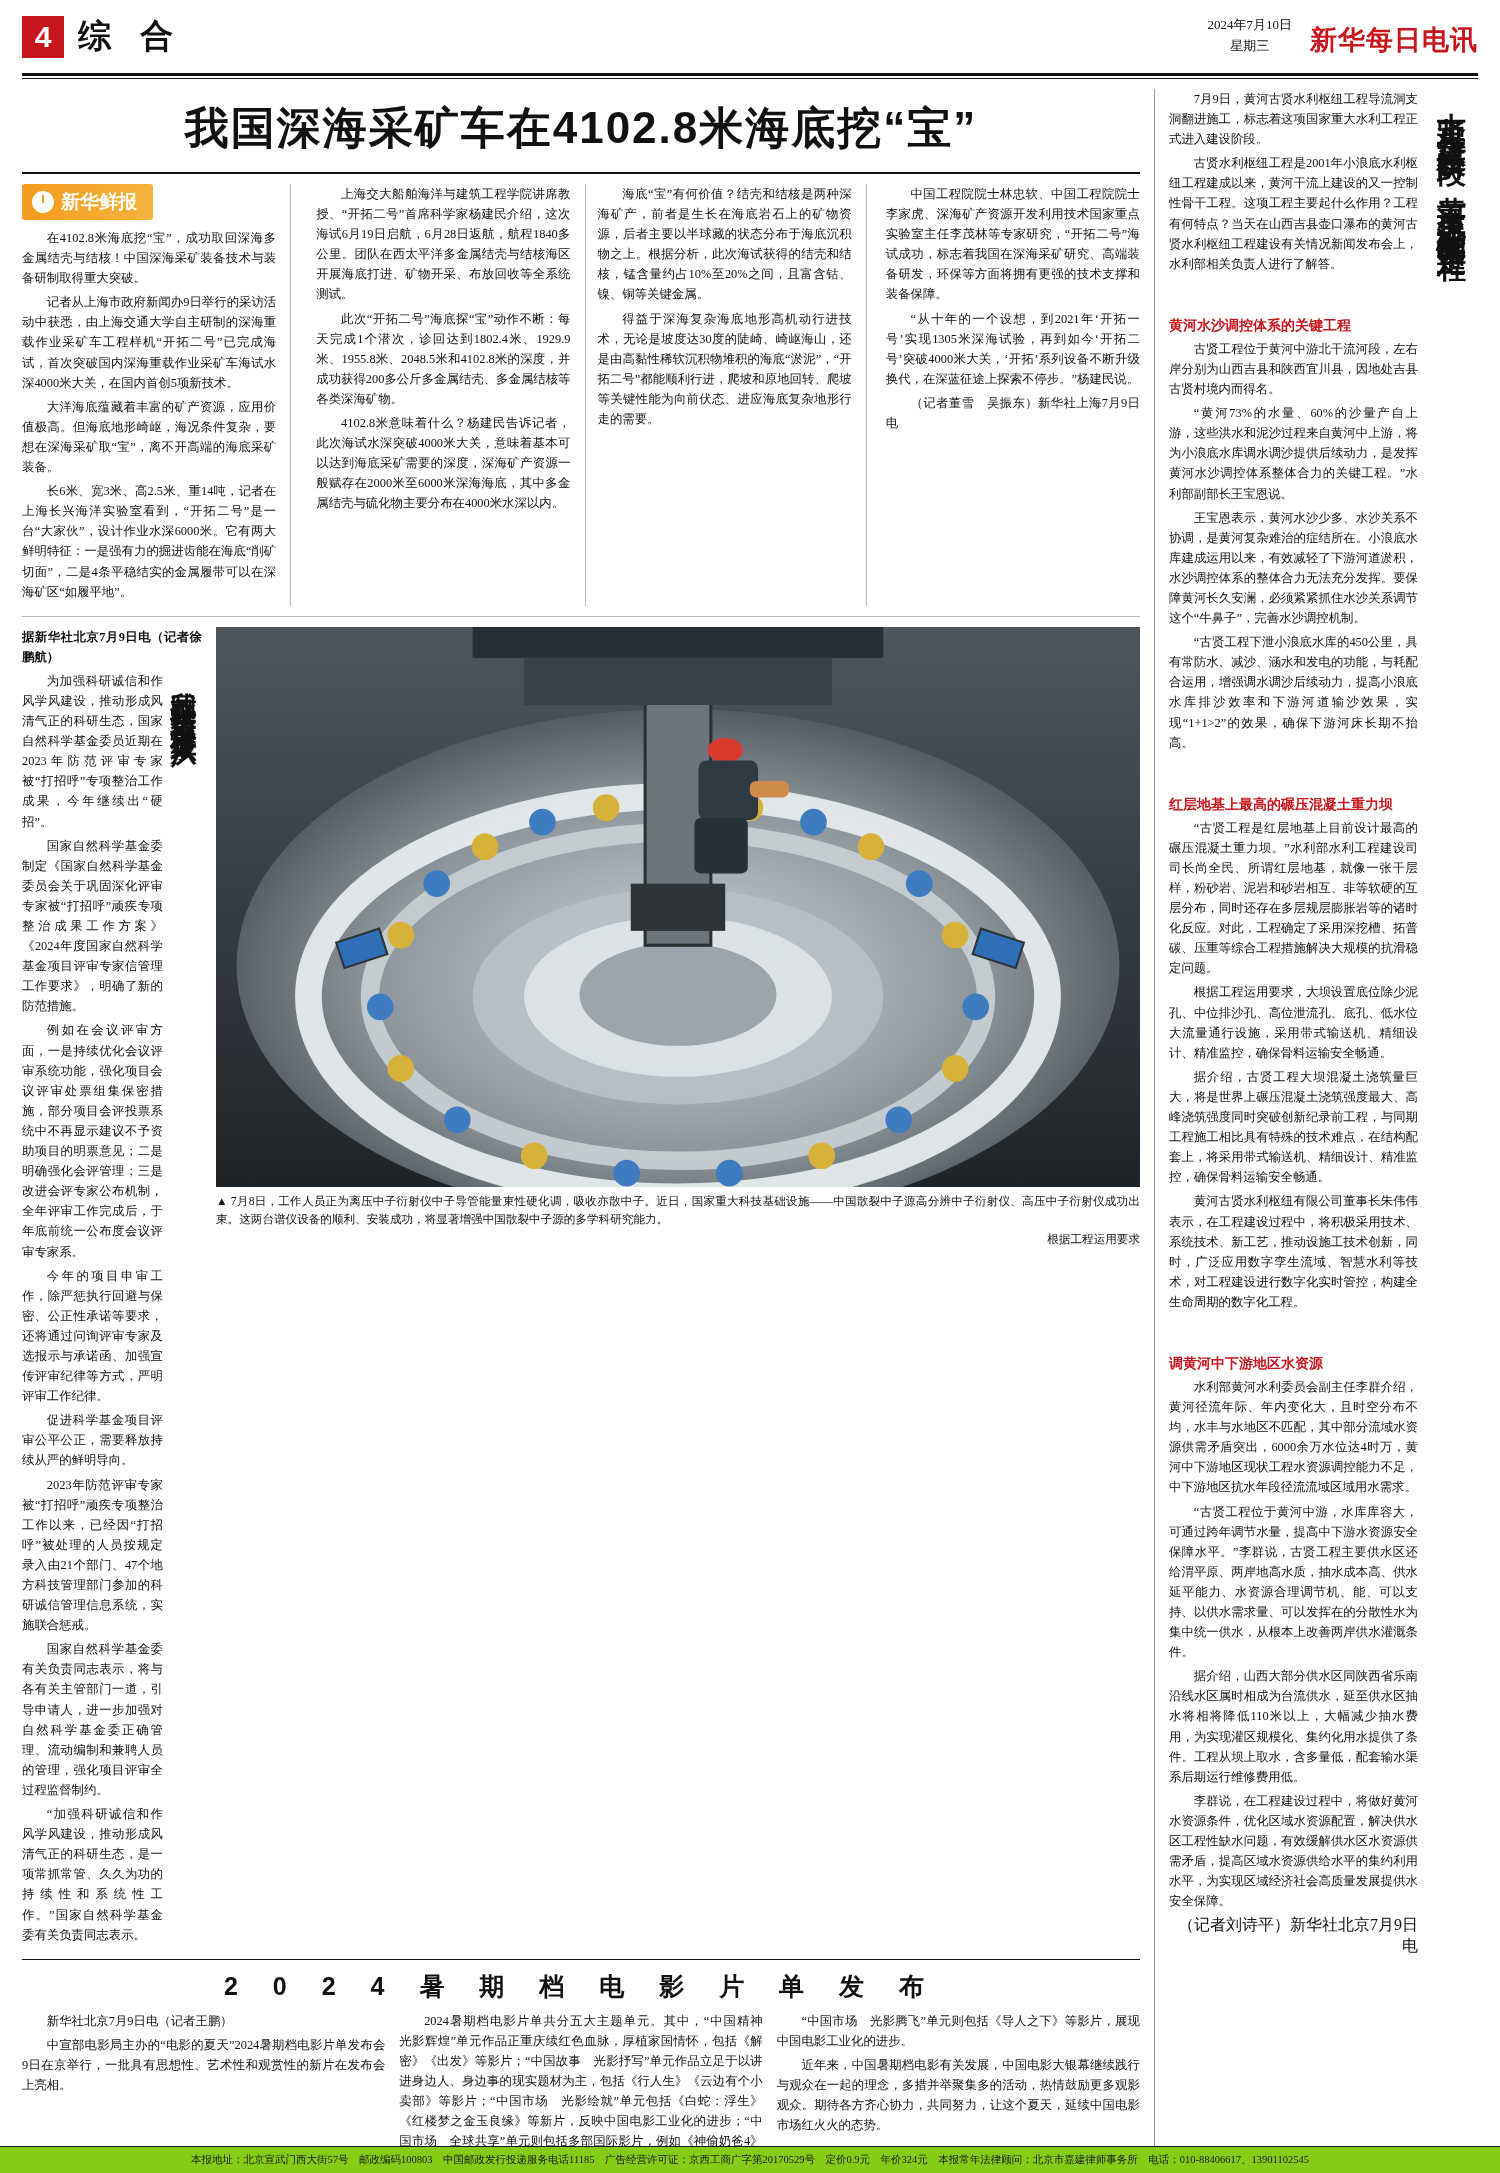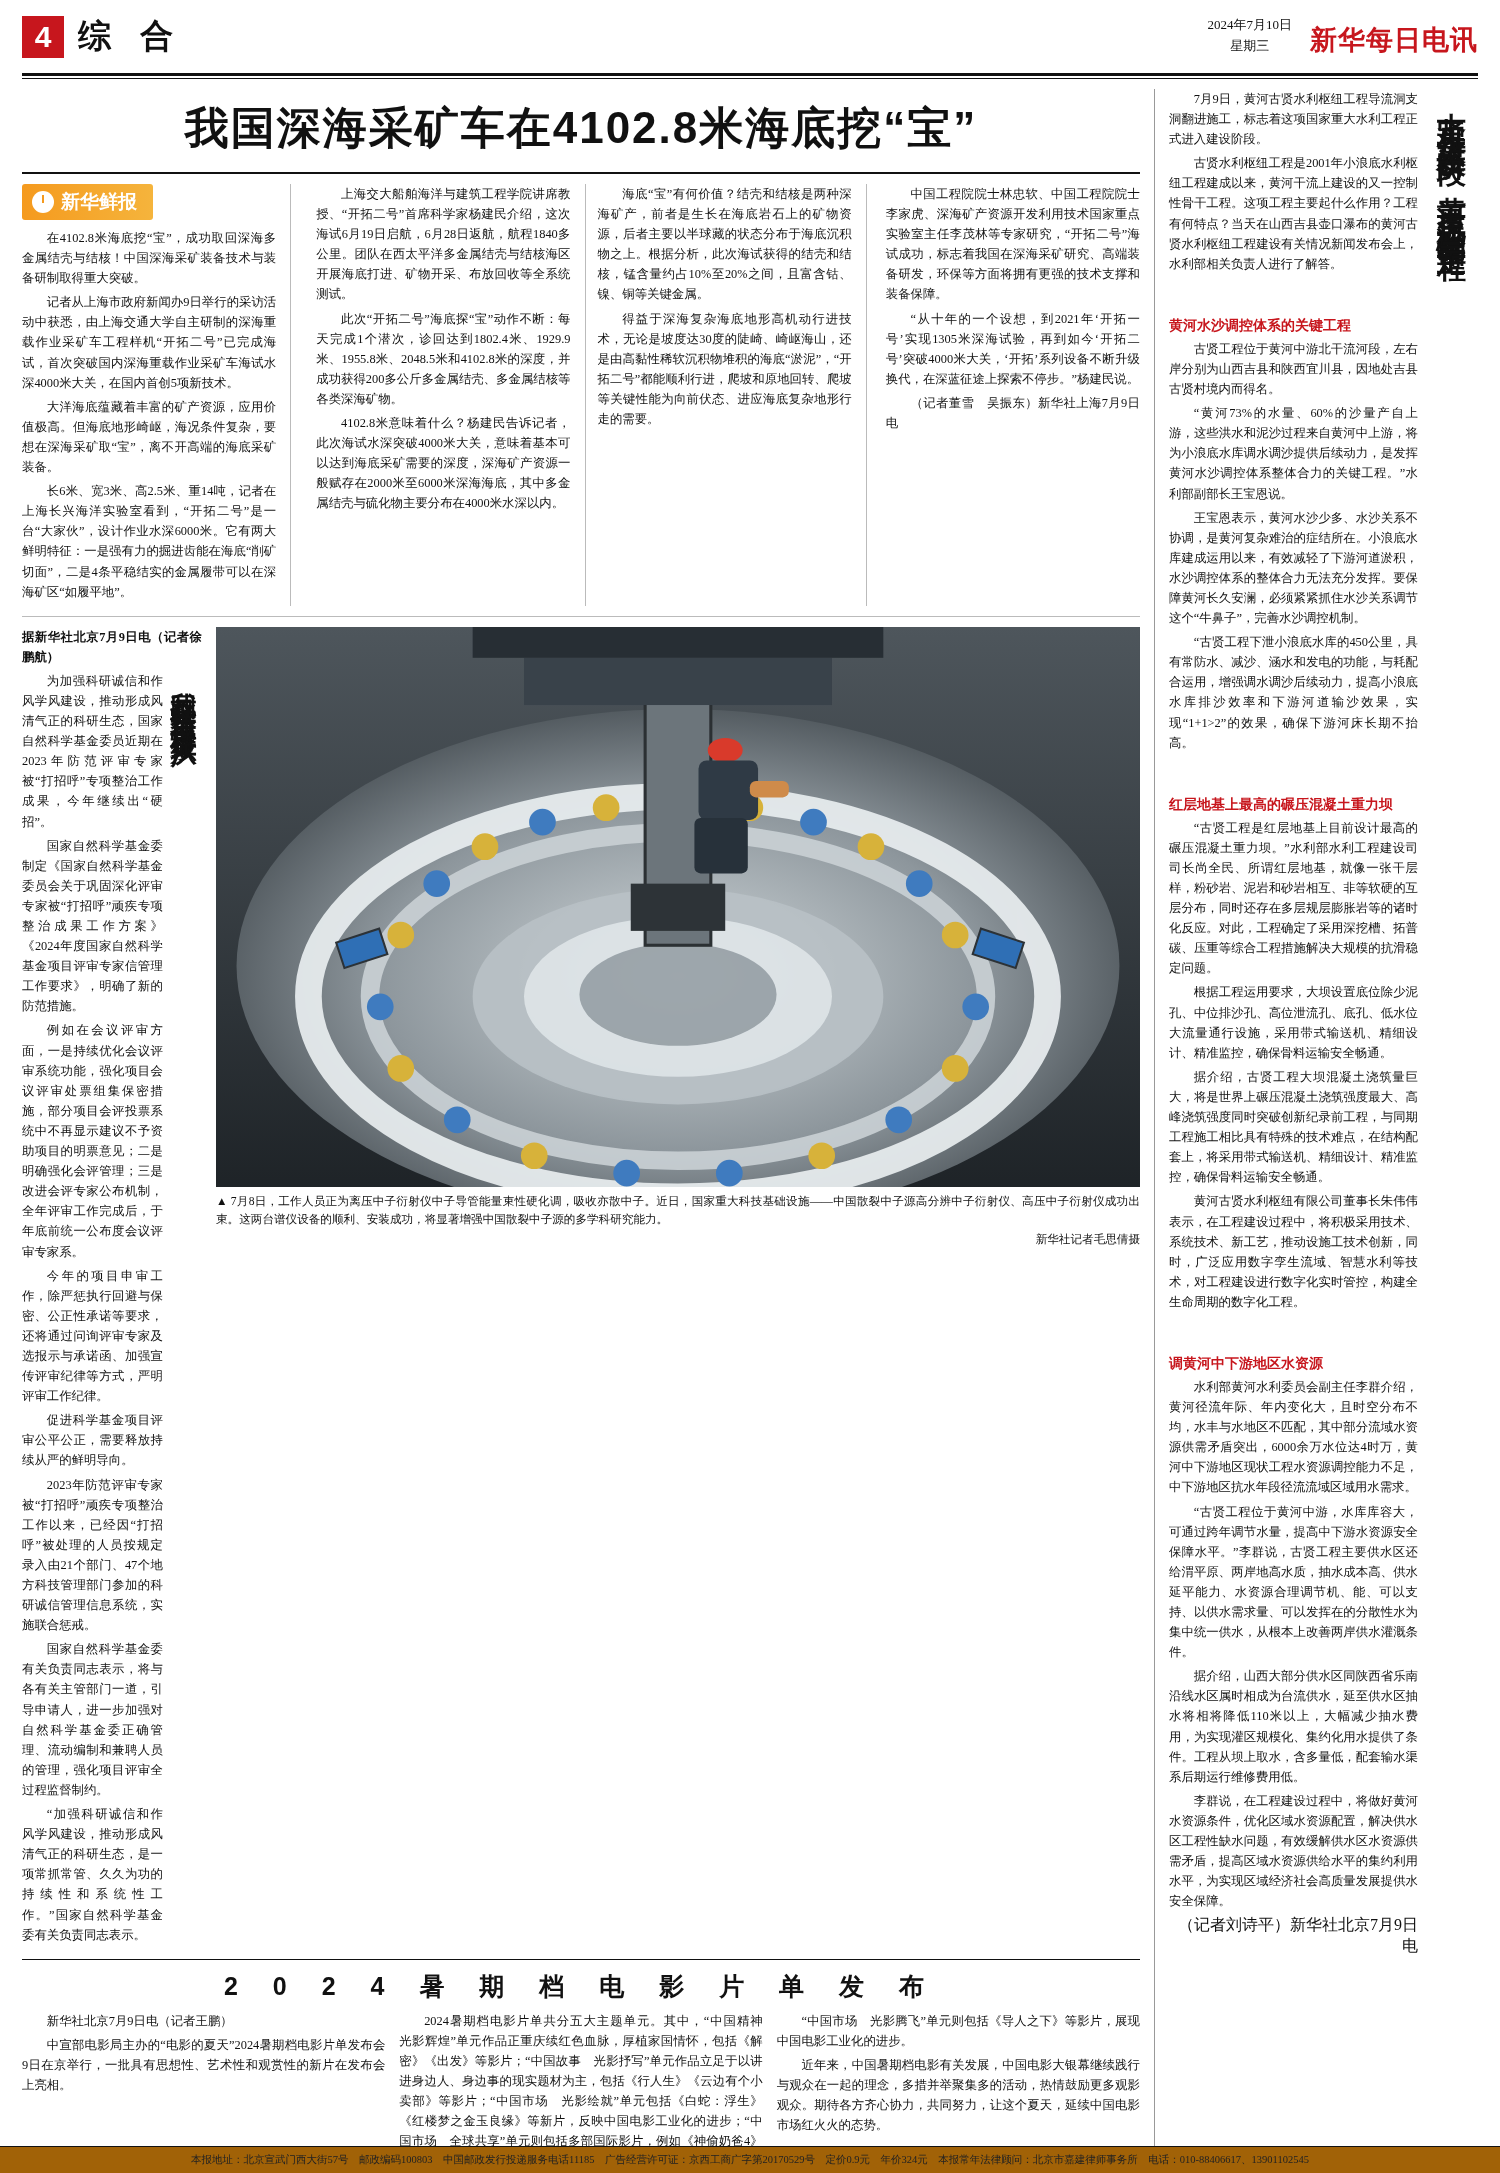--- a/index.html
+++ b/index.html
@@ -96,21 +96,21 @@
   .cap { font-size:11.6px; line-height:1.55; text-align:justify; margin-top:6px; }
   .credit { text-align:right; font-size:11.6px; margin-top:3px; }
 
   .ctr-title { text-align:center; font-size:24px; font-weight:bold; letter-spacing:4px; line-height:1.45; font-family:"Liberation Sans",sans-serif; margin:10px 0 2px 0;}
   .film-title { text-align:center; font-size:25px; font-weight:bold; letter-spacing:14px; font-family:"Liberation Sans",sans-serif; margin:10px 0 8px 0;}
 
   .footer {
     position:absolute; left:0; bottom:0; width:1500px;
     border-top:1px solid #111;
     font-size:10.5px; text-align:center; padding:6px 0; color:#222;
-    background:#a16207;
+    background:#84cc16;
   }
   .sig { text-align:right; font-size:16px; margin-top:4px; }
   .hr-line { height:1px; background:#111; margin:10px 0; }
   .hr-line.dim { background:#bbb; }
 </style>
 </head>
 <body>
 
 <div class="page">
 
@@ -246,21 +246,21 @@
                 <ellipse cx="496" cy="120" rx="17" ry="12" fill="#d93a2b"></ellipse>
                 <rect x="470" y="130" width="58" height="58" rx="8" fill="#2f3a45"></rect>
                 <rect x="520" y="150" width="38" height="16" rx="6" fill="#cf8b4a"></rect>
                 <rect x="466" y="186" width="52" height="54" rx="6" fill="#27313a"></rect>
               </g>
               <rect x="300" y="30" width="300" height="46" fill="#39424a"></rect>
               <rect x="250" y="0" width="400" height="30" fill="#272e34"></rect>
             </svg>
           </div>
           <div class="cap">▲ 7月8日，工作人员正为离压中子衍射仪中子导管能量束性硬化调，吸收亦散中子。近日，国家重大科技基础设施——中国散裂中子源高分辨中子衍射仪、高压中子衍射仪成功出束。这两台谱仪设备的顺利、安装成功，将显著增强中国散裂中子源的多学科研究能力。</div>
-          <div class="credit">新华社记者毛思倩摄</div>
+          <div class="credit">根据工程运用要求</div>
         </div>
       </div>
 
       <div class="hr-line"></div>
 
       <div>
         <div class="film-title">2 0 2 4 暑 期 档 电 影 片 单 发 布</div>
         <div class="cols3">
           <div class="colx">
             <p class="body">新华社北京7月9日电（记者王鹏）</p>

